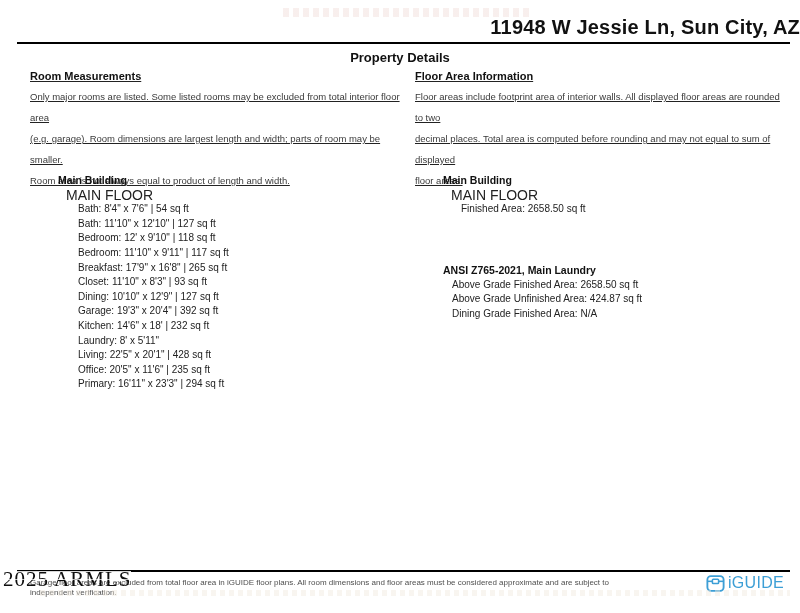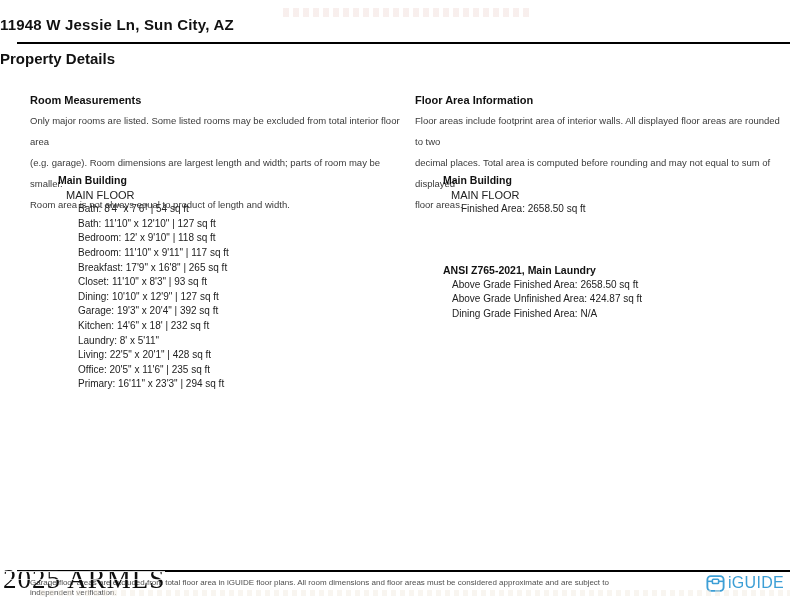--- a/index.html
+++ b/index.html
@@ -9,65 +9,65 @@
     font-family: "Liberation Sans", sans-serif;
     color: #222;
     overflow: hidden;
     position: relative;
   }
   .page { position: absolute; inset: 0; background: #fff; }
 
   
   .doc-title {
     position: absolute; top: 16px; left: 0; right: 0;
-    text-align: left;
-    font-size: 15px; font-weight: bold; color: #111;
+    text-align: right;
+    font-size: 20px; font-weight: bold; color: #111;
     letter-spacing: 0.2px;
   }
   .header-rule {
     position: absolute; top: 42px; left: 17px; width: 773px; height: 2px;
     background: #000;
   }
   .doc-subtitle {
     position: absolute; top: 50px; left: 0; right: 0;
-    text-align: left;
-    font-size: 15px; font-weight: bold; color: #111;
+    text-align: center;
+    font-size: 13px; font-weight: bold; color: #111;
   }
 
   
   .faint-band-top {
     position: absolute; top: 8px; left: 283px; width: 250px; height: 9px;
     background: repeating-linear-gradient(90deg, rgba(243,226,223,0.55) 0 6px, rgba(255,255,255,0) 6px 10px);
   }
   .faint-band-bottom {
     position: absolute; top: 590px; left: 40px; width: 750px; height: 6px;
     background: repeating-linear-gradient(90deg, rgba(240,233,222,0.45) 0 5px, rgba(255,255,255,0) 5px 9px);
   }
 
   
-  .col { position: absolute; top: 94px; }
+  .col { position: absolute; top: 70px; text-decoration: underline; }
   .col-left  { left: 30px;  width: 372px; }
   .col-right { left: 415px; width: 372px; }
   .section-heading {
     font-size: 11px; font-weight: bold; color: #111;
     margin-bottom: 4px;
   }
   .section-desc {
     font-size: 9.5px; color: #3a3a3a;
     line-height: 21px;
     white-space: pre-line;
   }
 
   
   .list { position: absolute; font-size: 10px; color: #222; line-height: 14.6px; margin-top: 23px; }
   .list-left  { left: 58px;  top: 150px; }
   .list-right { left: 443px; top: 150px; }
   .list-ansi  { left: 443px; top: 240px; }
   .building-name { font-weight: bold; font-size: 10.5px; color: #111; }
-  .floor-name { padding-left: 8px; font-size: 11px; }
+  .floor-name { padding-left: 8px; font-size: 14px; }
   .list-left .list-item { padding-left: 20px; }
   .list-right .list-item { padding-left: 18px; }
   .ansi-heading { font-weight: bold; font-size: 10.5px; color: #111; }
   .list-ansi .list-item { padding-left: 9px; }
 
   
   .footer-rule {
     position: absolute; top: 570px; left: 17px; width: 773px; height: 2px;
     background: #000;
   }
@@ -81,21 +81,21 @@
     height: 20px;
     margin-left: 28px;
   }
   .brand-text {
     font-size: 16px; letter-spacing: 0.3px;
     font-weight: normal;
   }
   .watermark {
     position: absolute; top: 566px; left: 3px;
     font-family: "Liberation Serif", serif;
-    font-size: 27px; color: #0e0e0e; letter-spacing: 1px;
+    font-size: 21px; color: #0e0e0e; letter-spacing: 1px;
     line-height: 27px;
   }
   .watermark::after {
     content: ""; position: absolute; inset: 0;
     background: repeating-linear-gradient(180deg,
       rgba(255,255,255,0) 0 5px, rgba(255,255,255,0.85) 5px 6px,
       rgba(255,255,255,0) 6px 13px, rgba(255,255,255,0.7) 13px 14px,
       rgba(255,255,255,0) 14px 27px);
   }
 </style>

